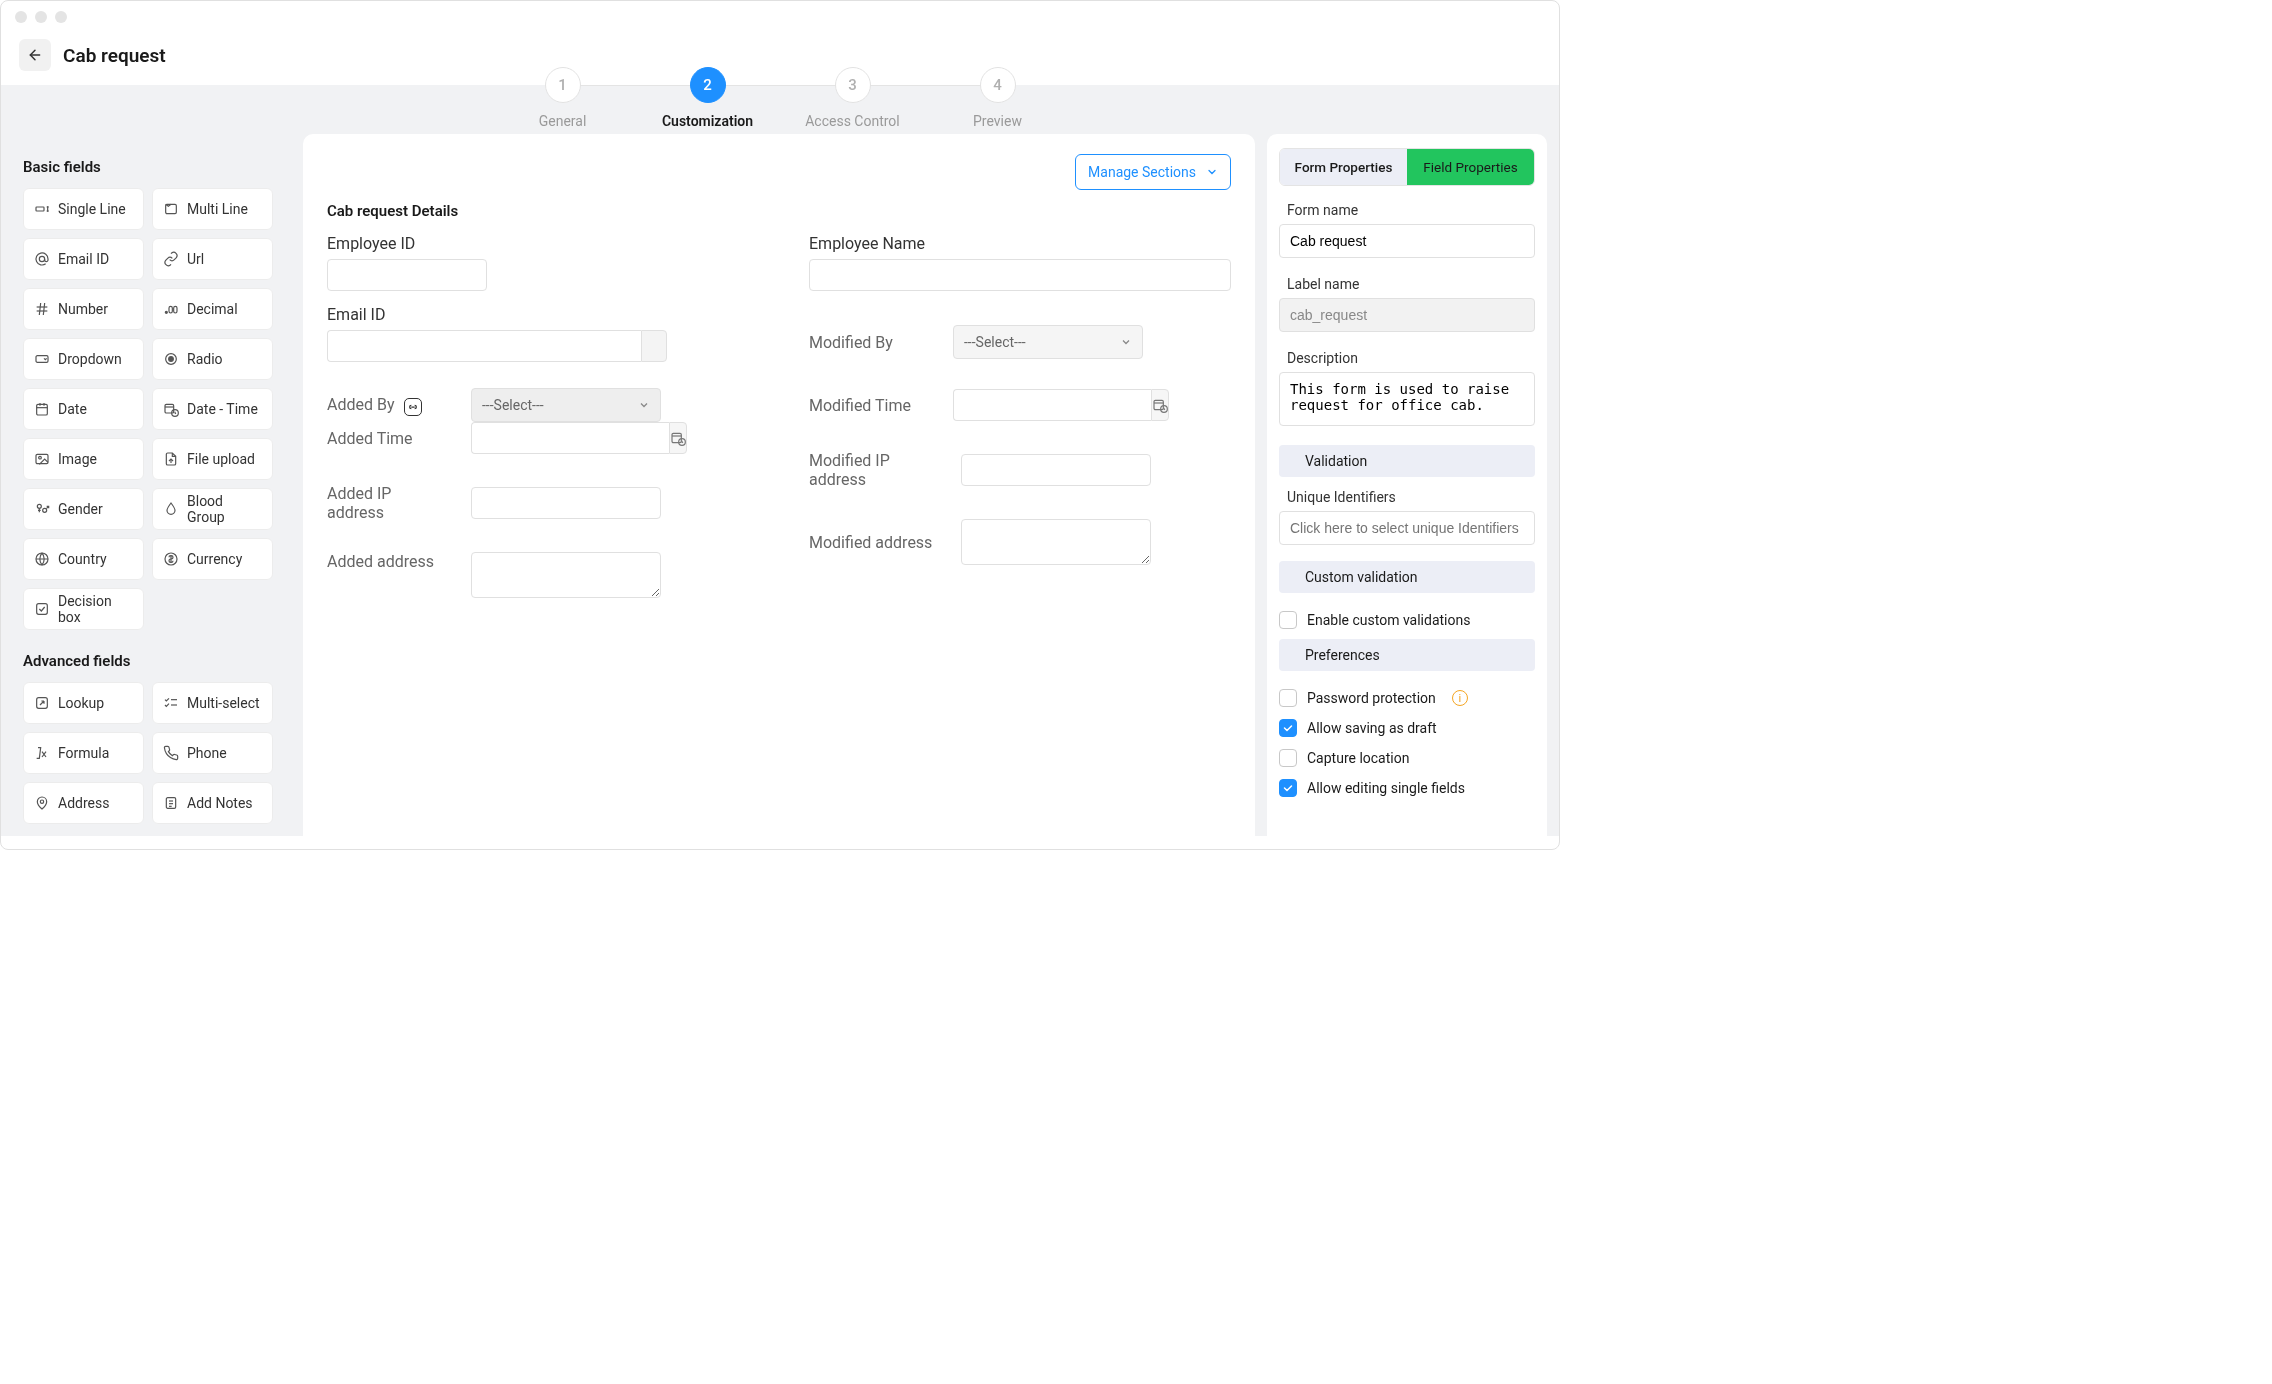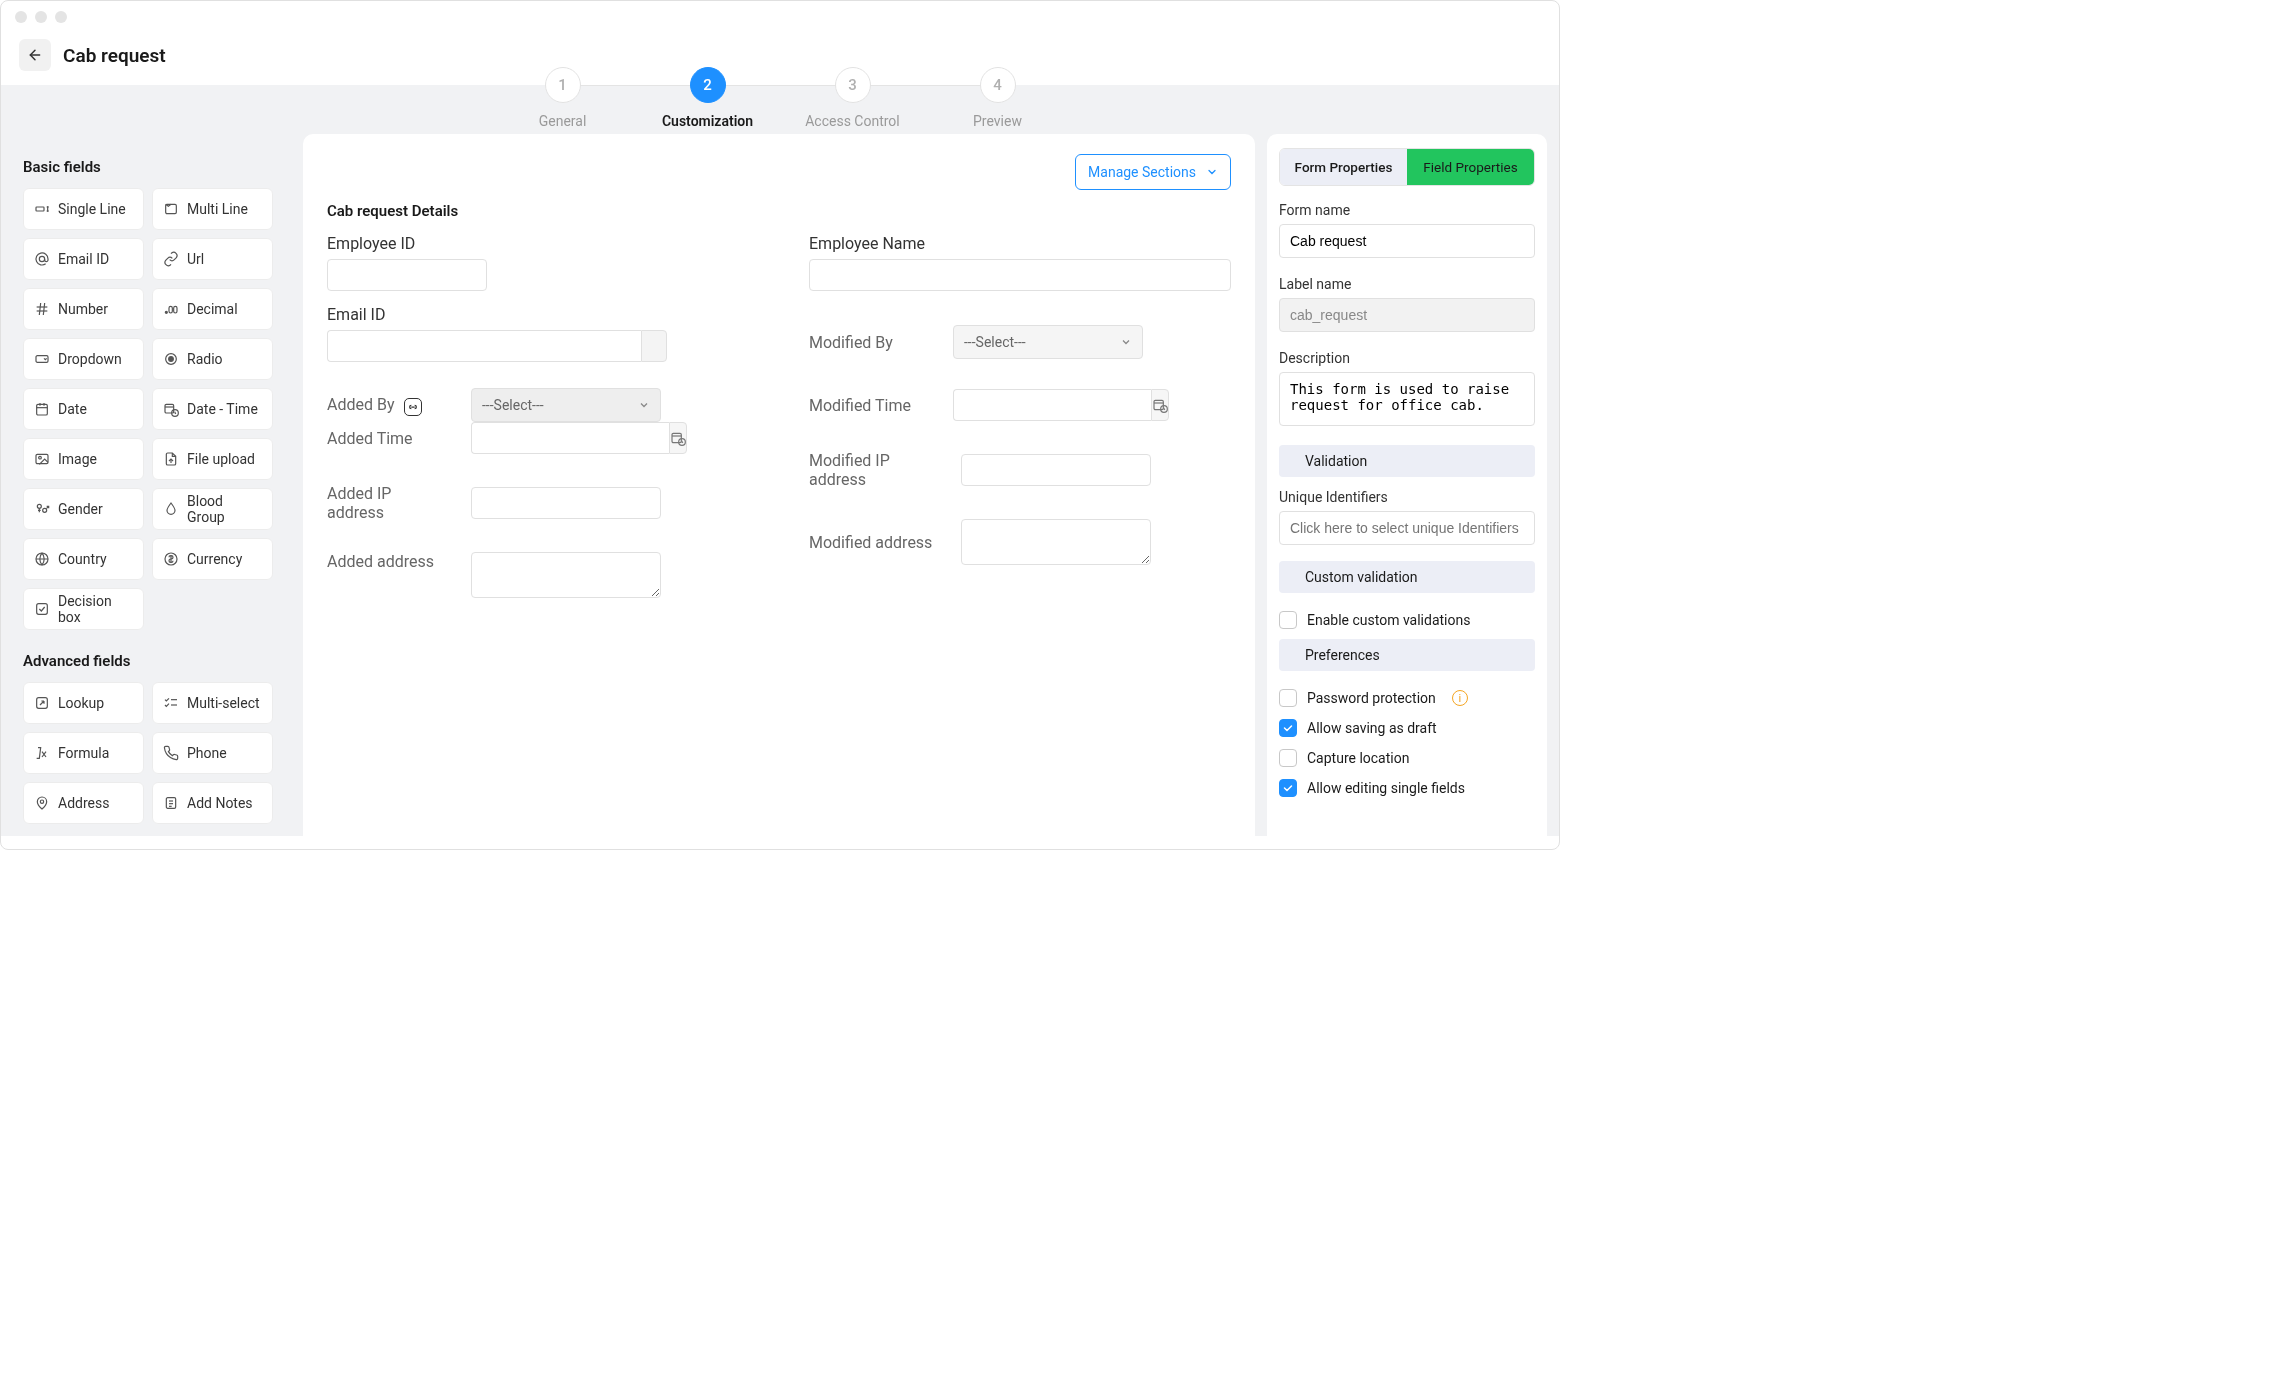--- a/index.html
+++ b/index.html
@@ -42,21 +42,21 @@
   .fselect .chev { position: absolute; right: 10px; }
   .dt-wrap { display: flex; width: 190px; }
   .dt-wrap .finput { flex: 1; border-radius: 4px 0 0 4px; border-right: none; width: auto; }
   .dt-btn { width: 34px; border: 1px solid #e0e0e0; border-radius: 0 4px 4px 0; background: #f6f6f6; display: flex; align-items: center; justify-content: center; }
   .badge-icon { display: inline-flex; width: 18px; height: 18px; border: 1.5px solid #333; border-radius: 5px; align-items: center; justify-content: center; margin-left: 6px; }
   
   .right-panel { width: 280px; background: #fff; margin: 48px 12px 0 0; border-radius: 10px 10px 0 0; padding: 14px 12px; overflow-y: auto; }
   .seg { display: flex; border: 1px solid #e4e4e4; border-radius: 6px; overflow: hidden; margin-bottom: 16px; }
   .seg-item { flex: 1; text-align: center; padding: 10px 6px; font-size: 13.5px; cursor: pointer; background: #22c55e; }
   .seg-item.active { background: #eceef6; font-weight: 500; }
-  .prop-label { font-size: 14px; color: #333; margin-bottom: 6px; margin-top: 6px; }
+  .prop-label { font-size: 14px; color: #333; margin-bottom: 6px; margin-top: 6px; margin-left: 8px; }
   .prop-input { width: 100%; height: 34px; border: 1px solid #e0e0e0; border-radius: 4px; padding: 0 10px; font-size: 14px; margin-bottom: 12px; }
   .prop-input.ro { background: #f2f2f2; color: #888; }
   .prop-textarea { width: 100%; border: 1px solid #e0e0e0; border-radius: 4px; padding: 8px 10px; font-size: 14px; margin-bottom: 12px; min-height: 54px; resize: none; }
   .sect-header { background: #eceef6; border-radius: 4px; padding: 8px 26px; font-size: 14px; margin: 4px 0 12px 0; }
   .check-row { display: flex; align-items: center; gap: 10px; padding: 6px 0; font-size: 14px; }
   .cbox { width: 18px; height: 18px; border: 1.5px solid #c8c8c8; border-radius: 4px; display: flex; align-items: center; justify-content: center; flex-shrink: 0; }
   .cbox.checked { background: #1e90ff; border-color: #1e90ff; color: #fff; }
   .info-ic { width: 16px; height: 16px; border: 1.5px solid #f5a623; border-radius: 50%; display: inline-flex; align-items: center; justify-content: center; color: #f5a623; font-size: 11px; margin-left: 6px; }
   svg { display: block; }
   .email-compound { display:flex; width: 340px; }

